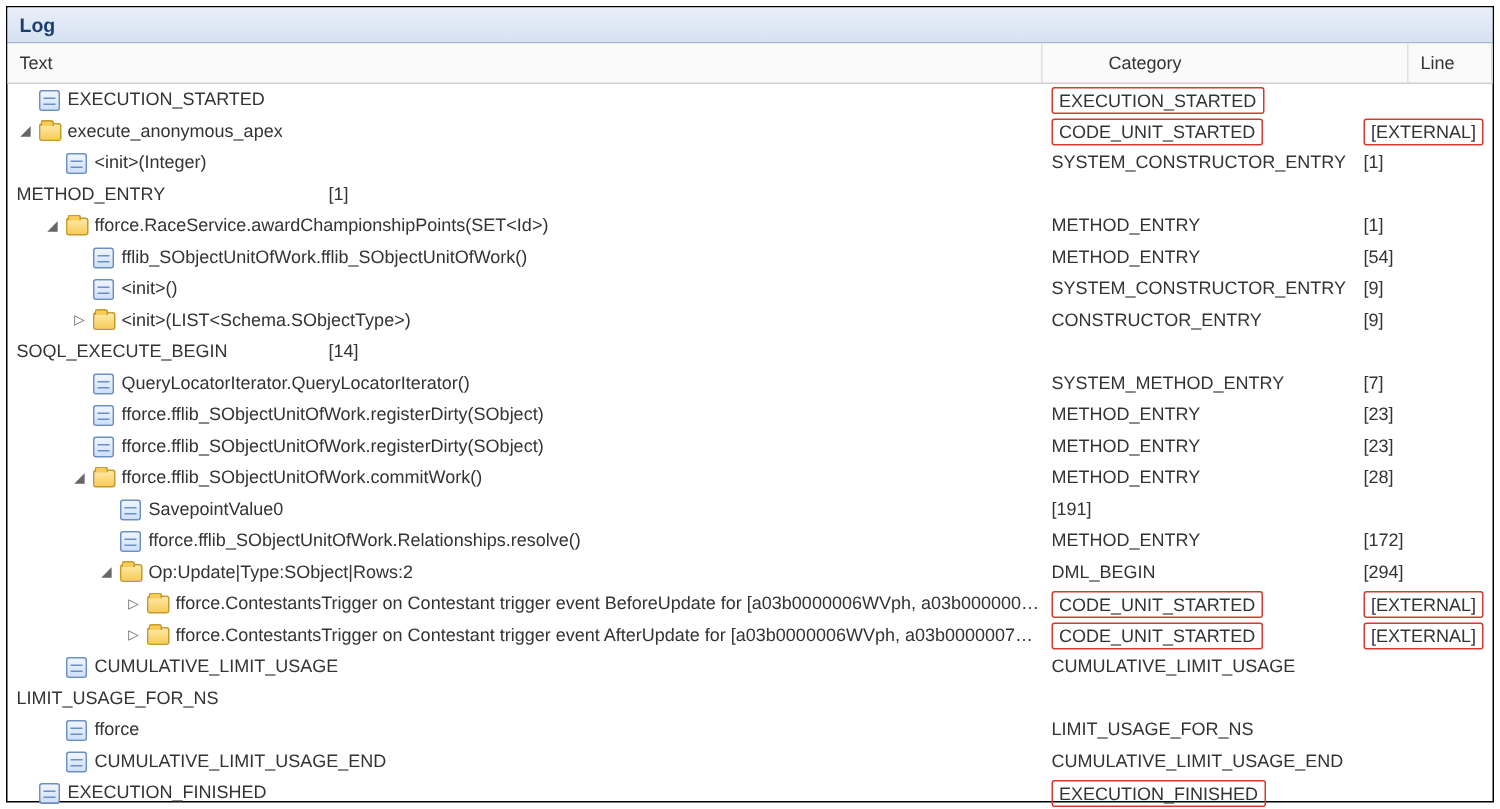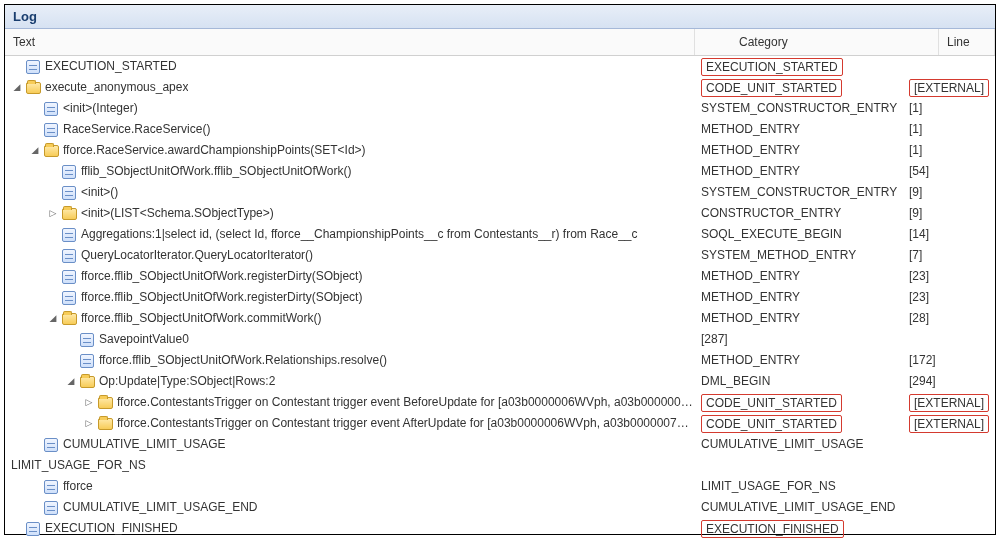--- a/index.html
+++ b/index.html
@@ -187,28 +187,20 @@
           <span class="label">&lt;init&gt;(Integer)</span>
         </div>
         <div class="cell-cat">
           <span>SYSTEM_CONSTRUCTOR_ENTRY</span>
         </div>
         <div class="cell-line">
           <span>[1]</span>
         </div>
       </div>
       <div class="row">
-        <div class="cell-text">
-          <span class="indent"></span>
-          <span class="expander none"></span>
-          <span class="icon">
-            <span class="icon-doc"></span>
-          </span>
-          <span class="label">RaceService.RaceService()</span>
-        </div>
         <div class="cell-cat">
           <span>METHOD_ENTRY</span>
         </div>
         <div class="cell-line">
           <span>[1]</span>
         </div>
       </div>
       <div class="row">
         <div class="cell-text">
           <span class="indent"></span>
@@ -270,29 +262,20 @@
           <span class="label">&lt;init&gt;(LIST&lt;Schema.SObjectType&gt;)</span>
         </div>
         <div class="cell-cat">
           <span>CONSTRUCTOR_ENTRY</span>
         </div>
         <div class="cell-line">
           <span>[9]</span>
         </div>
       </div>
       <div class="row">
-        <div class="cell-text">
-          <span class="indent"></span>
-          <span class="indent"></span>
-          <span class="expander none"></span>
-          <span class="icon">
-            <span class="icon-doc"></span>
-          </span>
-          <span class="label">Aggregations:1|select id, (select Id, fforce__ChampionshipPoints__c from Contestants__r) from Race__c</span>
-        </div>
         <div class="cell-cat">
           <span>SOQL_EXECUTE_BEGIN</span>
         </div>
         <div class="cell-line">
           <span>[14]</span>
         </div>
       </div>
       <div class="row">
         <div class="cell-text">
           <span class="indent"></span>
@@ -366,21 +349,21 @@
           <span class="indent"></span>
           <span class="indent"></span>
           <span class="indent"></span>
           <span class="expander none"></span>
           <span class="icon">
             <span class="icon-doc"></span>
           </span>
           <span class="label">SavepointValue0</span>
         </div>
         <div class="cell-line">
-          <span>[287]</span>
+          <span>[191]</span>
         </div>
       </div>
       <div class="row">
         <div class="cell-text">
           <span class="indent"></span>
           <span class="indent"></span>
           <span class="indent"></span>
           <span class="expander none"></span>
           <span class="icon">
             <span class="icon-doc"></span>

